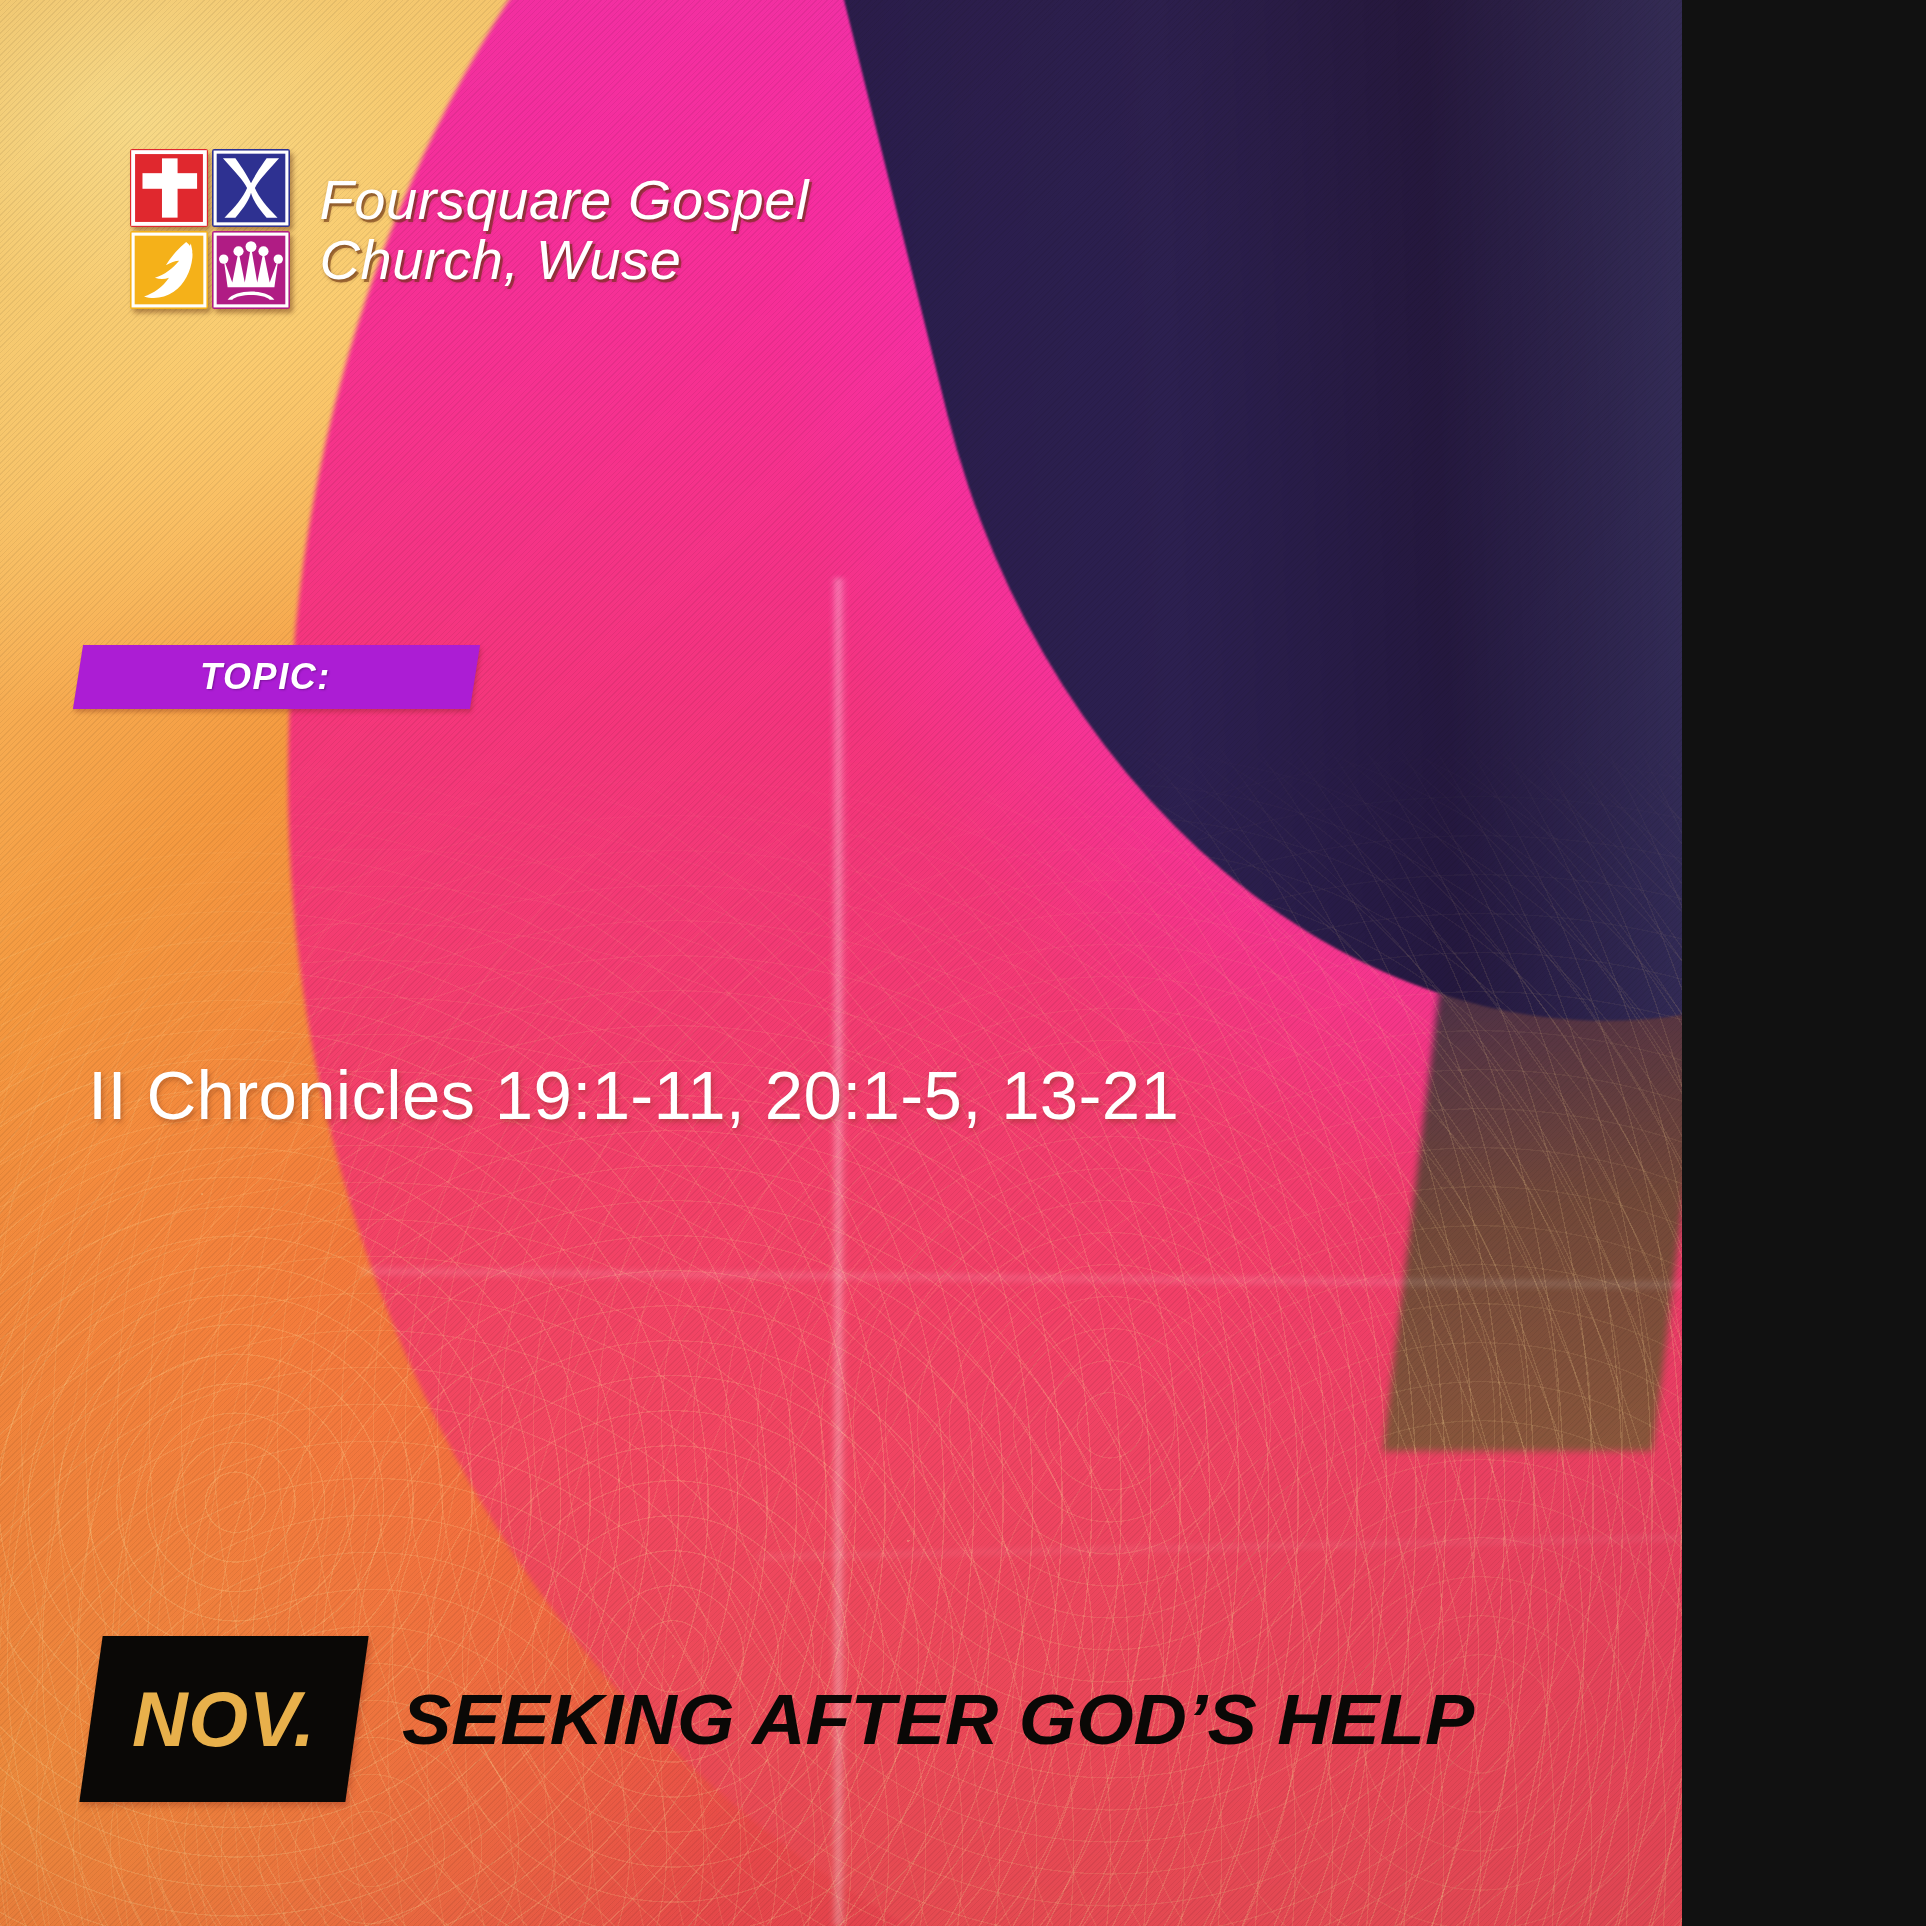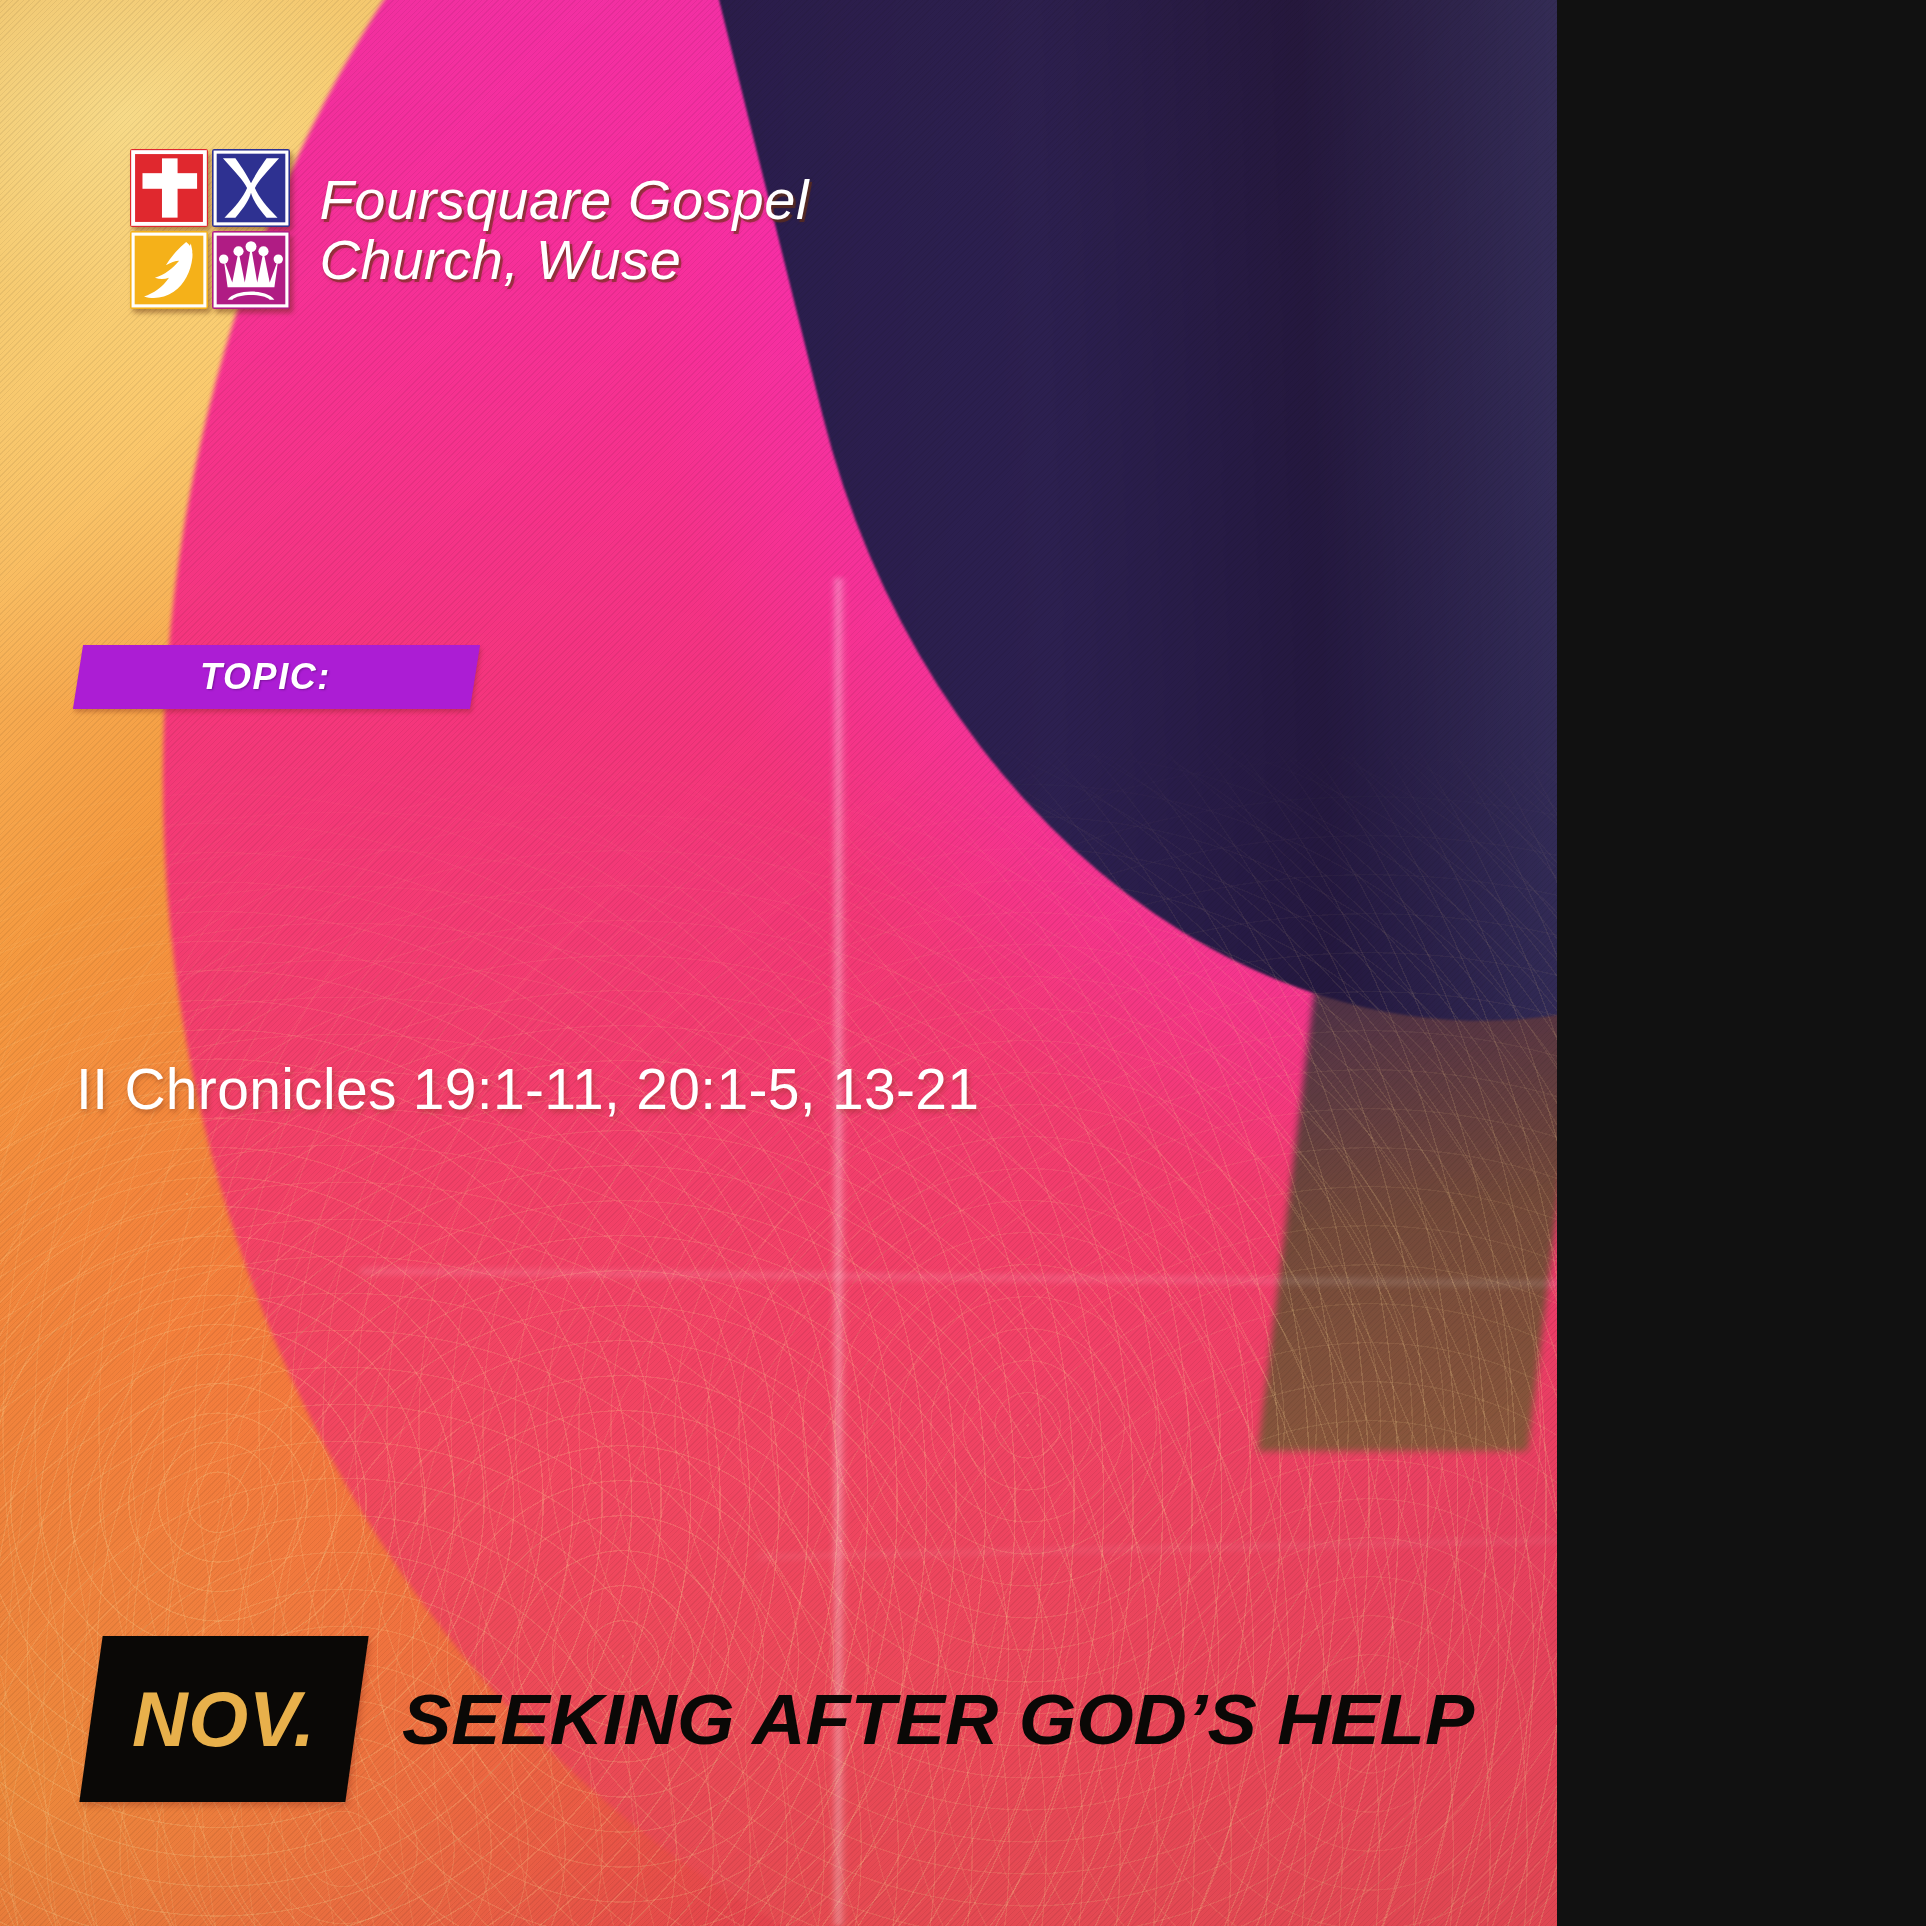--- a/index.html
+++ b/index.html
@@ -4,21 +4,21 @@
 <style>
   html, body {
     margin: 0;
     padding: 0;
     background: #111;
   }
   * { box-sizing: border-box; }
 
   #flyer {
     position: relative;
-    width: 1557px;
+    width: 1682px;
     height: 1926px;
     overflow: hidden;
     font-family: "Liberation Sans", sans-serif;
     background: #a21caf;
   }
 
   
   .bg-layer { position: absolute; inset: 0; }
 
   
@@ -238,24 +238,24 @@
   .hl-line .w, .hl-line .g {
     text-shadow:
       6.4px 7px 0 rgba(88,62,14,.52),
       3.2px 3.9px 1.3px rgba(88,56,16,.42);
   }
   .hl-line.l2 { font-size: 110px; }
 
   
   .scripture {
     position: absolute;
-    left: 76px;
+    left: 88px;
     top: 1056px;
     color: #ffffff;
-    font-size: 57px;
+    font-size: 69px;
     font-weight: 400;
     letter-spacing: 0.3px;
     white-space: nowrap;
     text-shadow: 1.9px 2.6px 5.8px rgba(120,50,20,.40);
     transform: scaleX(1.0);
     transform-origin: left center;
   }
 
   
   .bottom-row {

